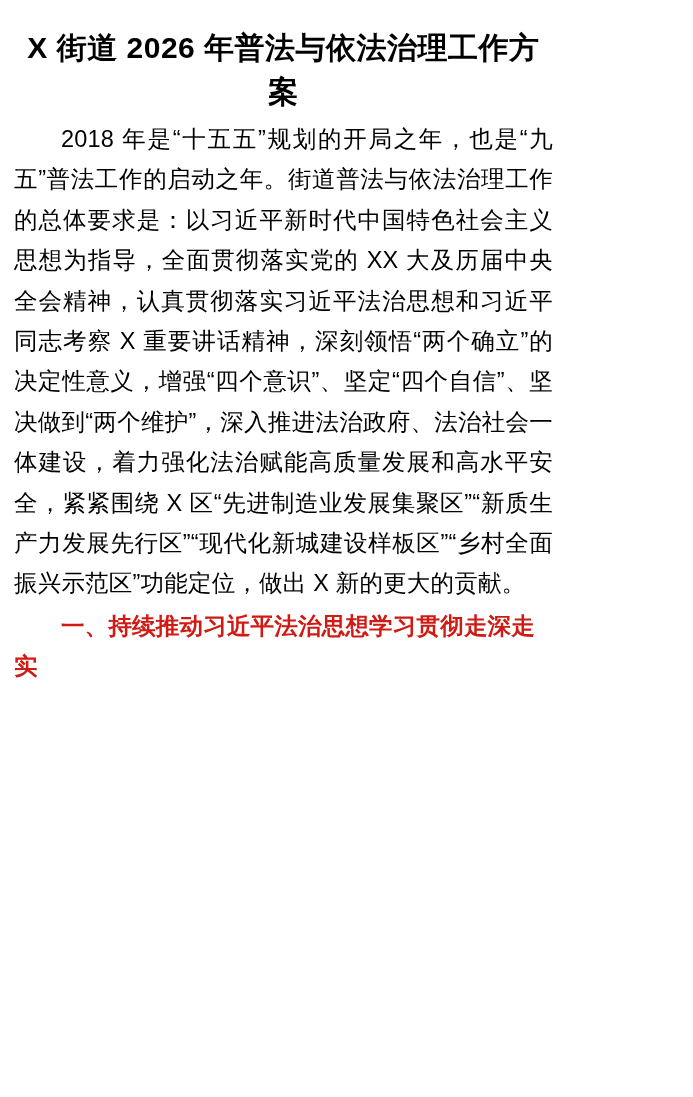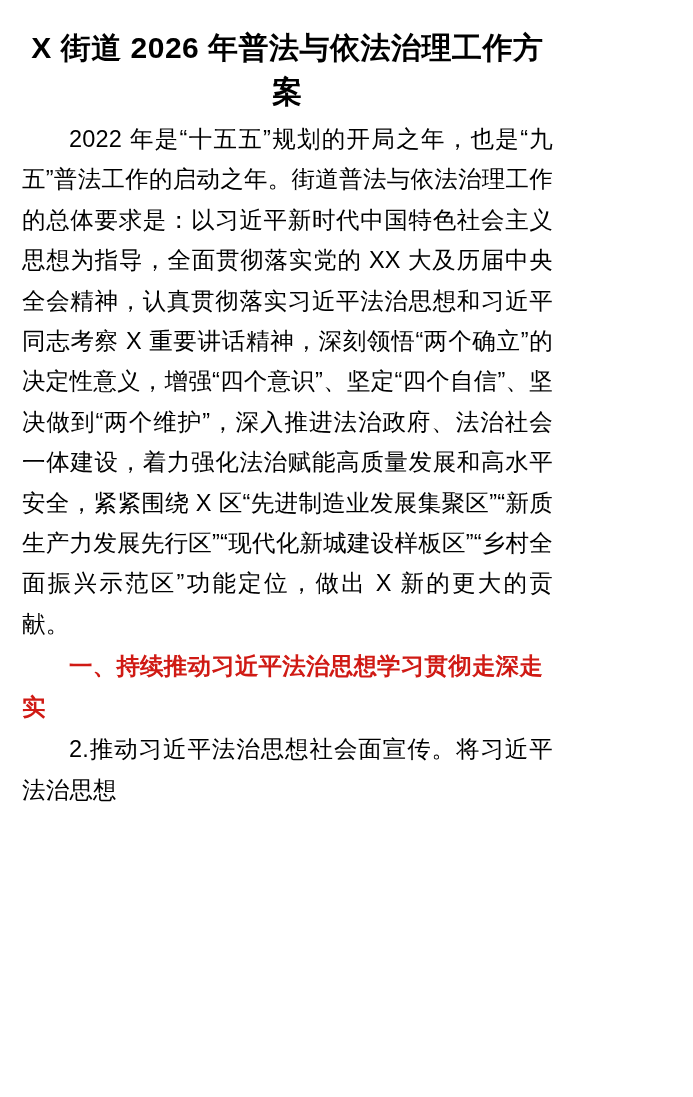--- a/index.html
+++ b/index.html
@@ -11,21 +11,21 @@
     width: 693px;
     height: 1097px;
     font-family: "Liberation Sans", "DejaVu Sans", sans-serif;
     color: #000000;
     overflow: hidden;
   }
   .page {
     width: 575px;
     height: 1097px;
     box-sizing: border-box;
-    padding: 26px 22px 0 22px;
+    padding: 26px 22px 0 14px;
     position: relative;
   }
   .doc-title {
     font-size: 30px;
     font-weight: bold;
     line-height: 1.45;
     text-align: center;
     letter-spacing: 0.5px;
     margin: 0 0 6px 0;
     color: #000;
@@ -57,20 +57,19 @@
 </style>
 </head>
 <body>
 
 <div class="page">
 
   <h1 class="doc-title">
     <span class="ln">X 街道 2026 年普法与依法治理工作方案</span>
   </h1>
 
-  <p class="body-text para">2022 年是“十五五”规划的开局之年，也是“九五”普法工作的启动之年。街道普法与依法治理工作的总体要求是：以习近平新时代中国特色社会主义思想为指导，全面贯彻落实党的 XX 大及历届中央全会精神，认真贯彻落实习近平法治思想和习近平同志考察 X 重要讲话精神，深刻领悟“两个确立”的决定性意义，增强“四个意识”、坚定“四个自信”、坚决做到“两个维护”，深入推进法治政府、法治社会一体建设，着力强化法治赋能高质量发展和高水平安全，紧紧围绕 X 区“先进制造业发展集聚区”“新质生产力发展先行区”“现代化新城建设样板区”“乡村全面振兴示范区”功能定位，做出 X 新的更大的贡献。</p>
+  <p class="body-text para">2018 年是“十五五”规划的开局之年，也是“九五”普法工作的启动之年。街道普法与依法治理工作的总体要求是：以习近平新时代中国特色社会主义思想为指导，全面贯彻落实党的 XX 大及历届中央全会精神，认真贯彻落实习近平法治思想和习近平同志考察 X 重要讲话精神，深刻领悟“两个确立”的决定性意义，增强“四个意识”、坚定“四个自信”、坚决做到“两个维护”，深入推进法治政府、法治社会一体建设，着力强化法治赋能高质量发展和高水平安全，紧紧围绕 X 区“先进制造业发展集聚区”“新质生产力发展先行区”“现代化新城建设样板区”“乡村全面振兴示范区”功能定位，做出 X 新的更大的贡献。</p>
 
   <p class="section-heading">一、持续推动习近平法治思想学习贯彻走深走实</p>
 
 
-  <p class="body-text para">2.推动习近平法治思想社会面宣传。将习近平法治思想</p>
 
 </div>
 
 </body></html>

